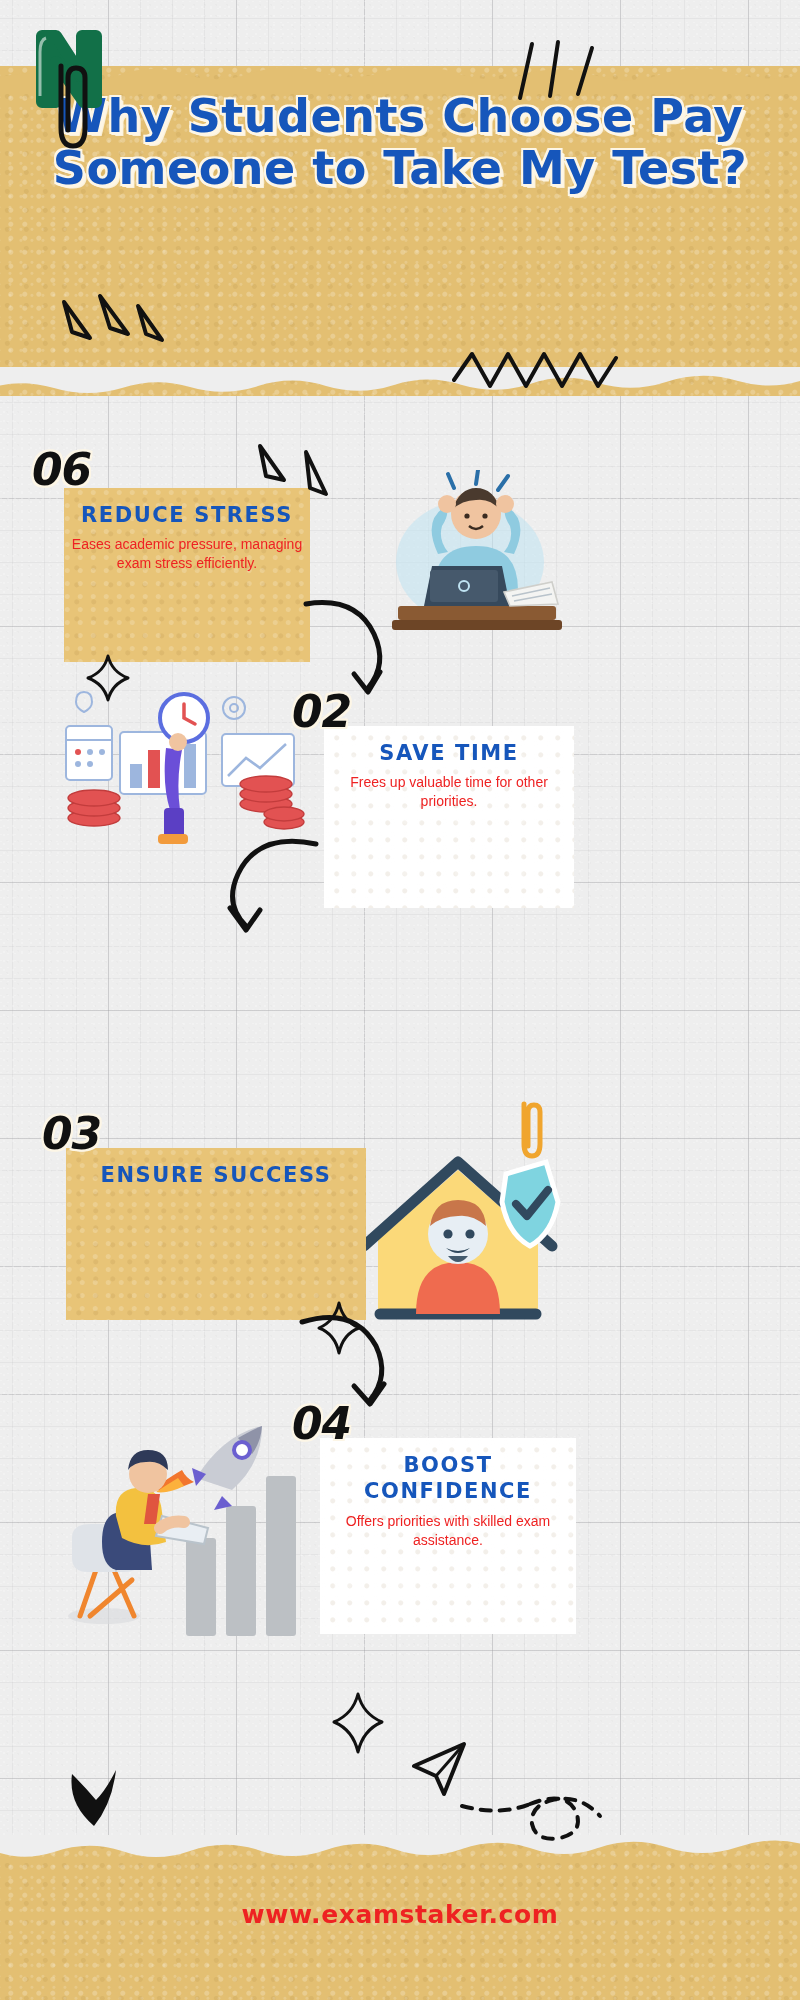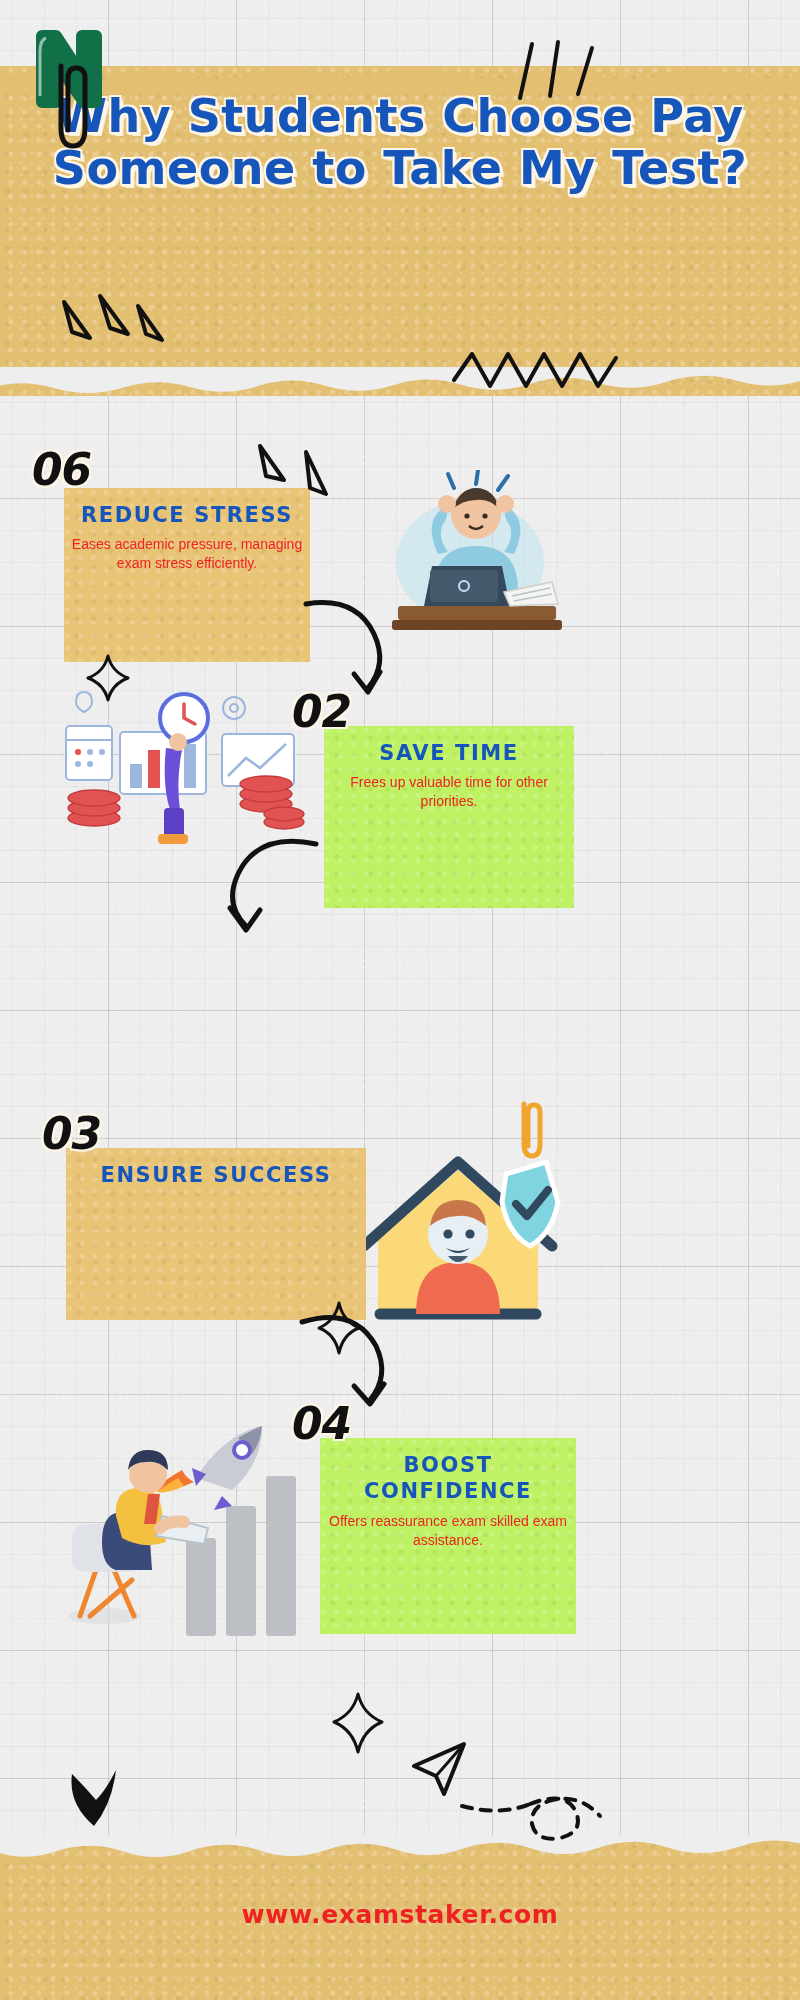--- a/index.html
+++ b/index.html
@@ -72,21 +72,21 @@
   #footer-url {
     position:absolute; top:1900px; left:0; width:800px; text-align:center;
     font-family:"DejaVu Sans", sans-serif;
     font-weight:bold; font-size:25px; letter-spacing:.6px;
     color:#ee2222; z-index:6;
   }
 
   
   .card { position:absolute; z-index:4; padding:14px 6px 18px; }
   .card.light { background:#e8c477; }
-  .card.dark  { background:#bef264; }
+  .card.dark  { background:#ffffff; }
   .card::after{
     content:""; position:absolute; inset:0; pointer-events:none;
     background-image:
       radial-gradient(circle at 25% 35%, rgba(255,255,255,.18) 0 2px, transparent 3px),
       radial-gradient(circle at 75% 70%, rgba(120,80,20,.09) 0 2px, transparent 3px);
     background-size:13px 13px, 17px 17px;
   }
   .card-title {
     position:relative; z-index:2;
     font-family:"DejaVu Sans", sans-serif;
@@ -263,21 +263,21 @@
   <path d="M58 86 L74 104 L88 84" fill="none" stroke="#111" stroke-width="5" stroke-linecap="round" stroke-linejoin="round"></path>
 </svg>
 
 <svg class="doodle" style="left:514px;top:1098px;" width="36" height="66" viewBox="0 0 36 66">
   <path d="M10 6 L10 46 Q10 58 18 58 Q26 58 26 46 L26 14 Q26 7 20 7 Q14 7 14 14 L14 48" fill="none" stroke="#f0a52e" stroke-width="5" stroke-linecap="round"></path>
 </svg>
 
 <div class="num" style="left:292px;top:1398px;">04</div>
 <div class="card dark" style="left:320px;top:1438px;width:256px;height:196px;">
   <div class="card-title">BOOST CONFIDENCE</div>
-  <div class="card-body">Offers reassurance exam skilled exam assistance.</div>
+  <div class="card-body">Offers priorities with skilled exam assistance.</div>
 </div>
 <svg class="illus" style="left:52px;top:1148px;" width="260" height="220" viewBox="0 0 260 220" transform="translate(0,0)">
 </svg>
 <svg class="illus" style="left:52px;top:1150px;" width="262" height="210" viewBox="0 0 262 210"></svg>
 <svg class="illus" style="left:54px;top:1140px;" width="258" height="214" viewBox="0 0 258 214"></svg>
 
 <svg class="illus" style="left:48px;top:1138px;" width="264" height="224" viewBox="0 0 264 224"></svg>
 
 <svg class="illus" style="left:52px;top:1142px;" width="262" height="222" viewBox="0 0 262 222"></svg>
 

